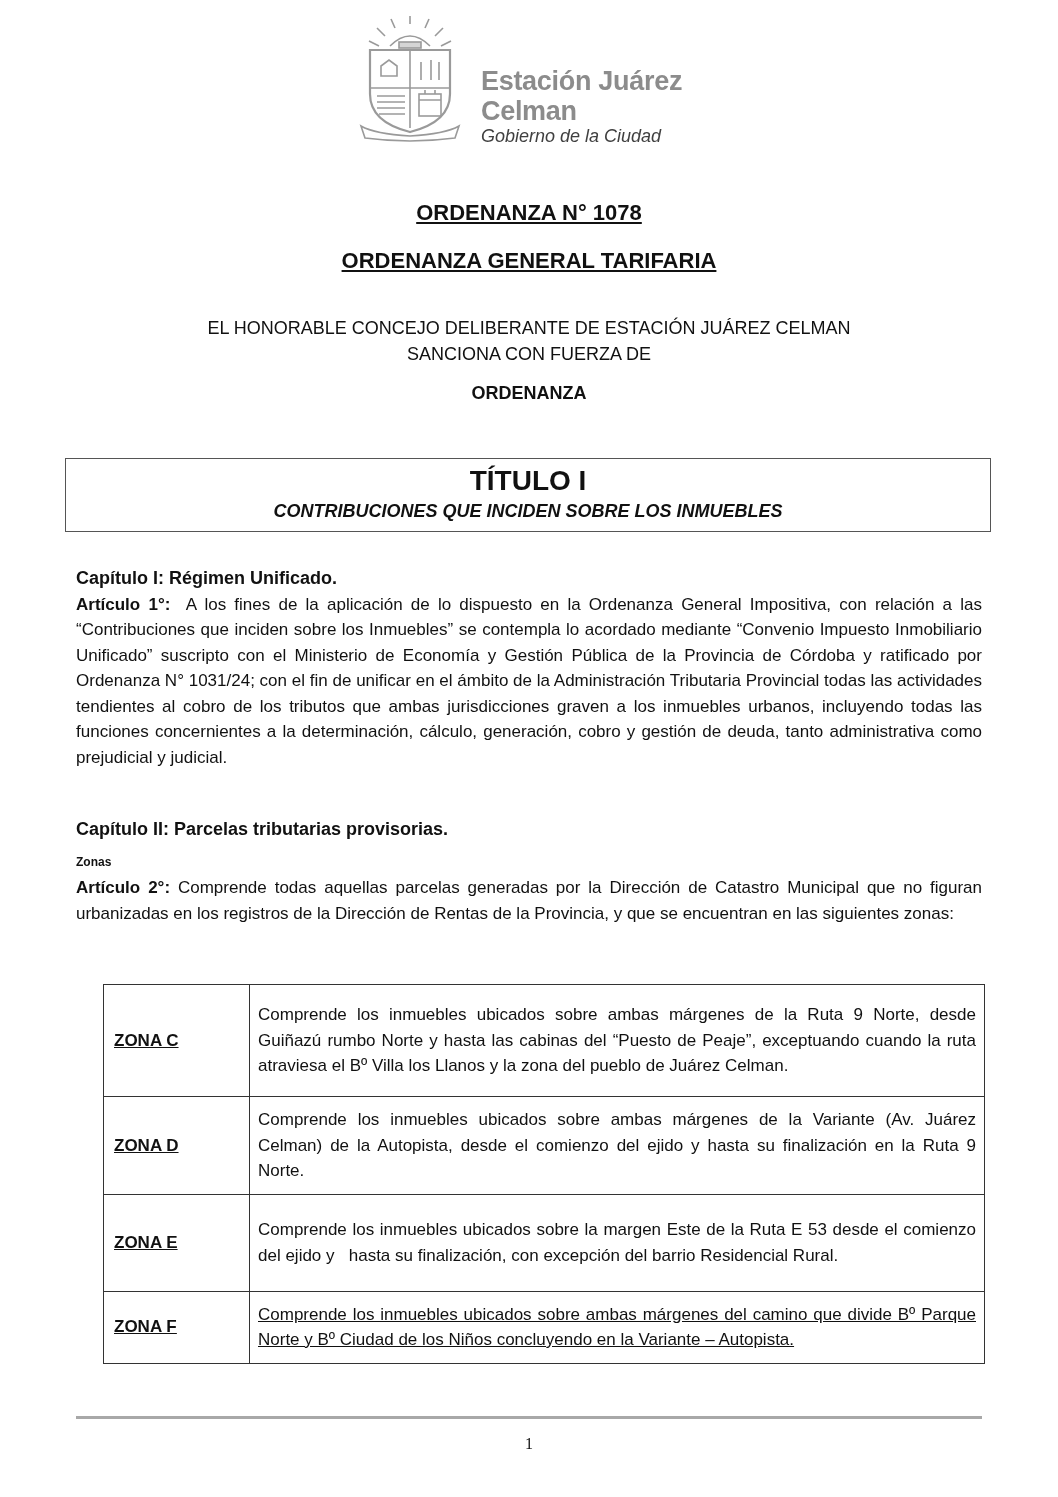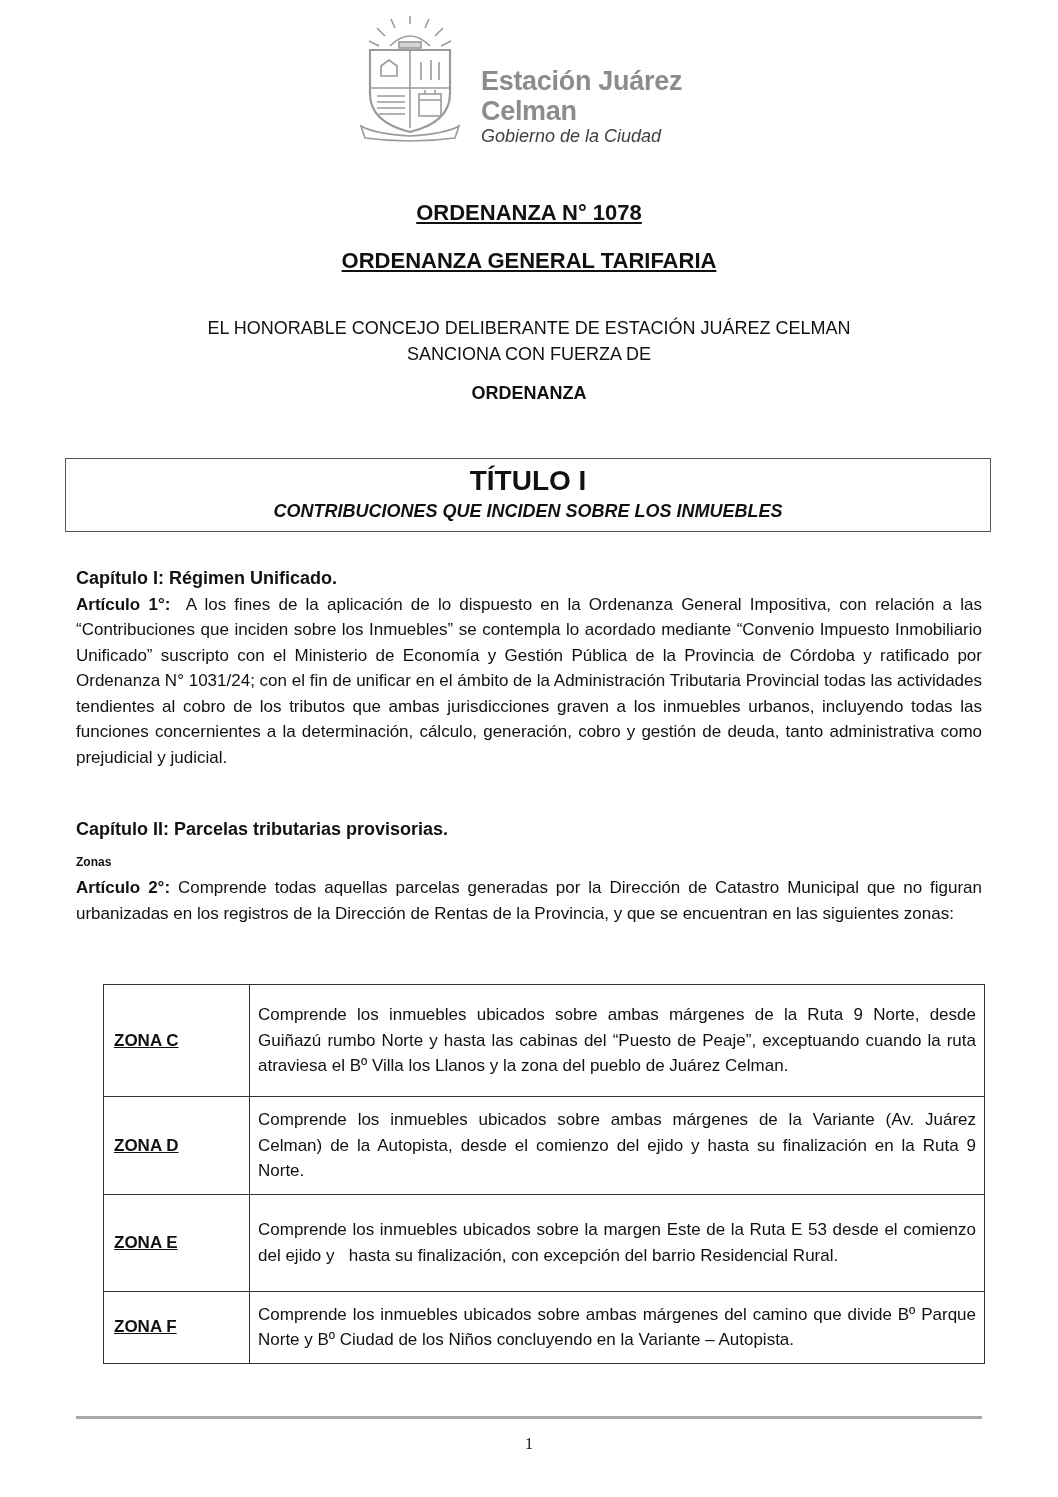--- a/index.html
+++ b/index.html
@@ -86,21 +86,21 @@
     <td class="zd">Comprende los inmuebles ubicados sobre ambas márgenes de la Ruta 9 Norte, desde Guiñazú rumbo Norte y hasta las cabinas del “Puesto de Peaje”, exceptuando cuando la ruta atraviesa el Bº Villa los Llanos y la zona del pueblo de Juárez Celman.</td>
   </tr>
   <tr style="height:97px;">
     <td class="zl">ZONA D</td>
     <td class="zd">Comprende los inmuebles ubicados sobre ambas márgenes de la Variante (Av. Juárez Celman) de la Autopista, desde el comienzo del ejido y hasta su finalización en la Ruta 9 Norte.</td>
   </tr>
   <tr style="height:97px;">
     <td class="zl">ZONA E</td>
     <td class="zd" style="white-space: pre-wrap;">Comprende los inmuebles ubicados sobre la margen Este de la Ruta E 53 desde el comienzo del ejido y   hasta su finalización, con excepción del barrio Residencial Rural.</td>
   </tr>
-  <tr style="height:72px;">
+  <tr style="height:72px;text-decoration:underline;">
     <td class="zl">ZONA F</td>
     <td class="zd">Comprende los inmuebles ubicados sobre ambas márgenes del camino que divide Bº Parque Norte y Bº Ciudad de los Niños concluyendo en la Variante – Autopista.</td>
   </tr>
 </tbody>
   </table>
 
 <div class="footer-line"></div>
 <div class="page-num">1</div>
 
 </body></html>

